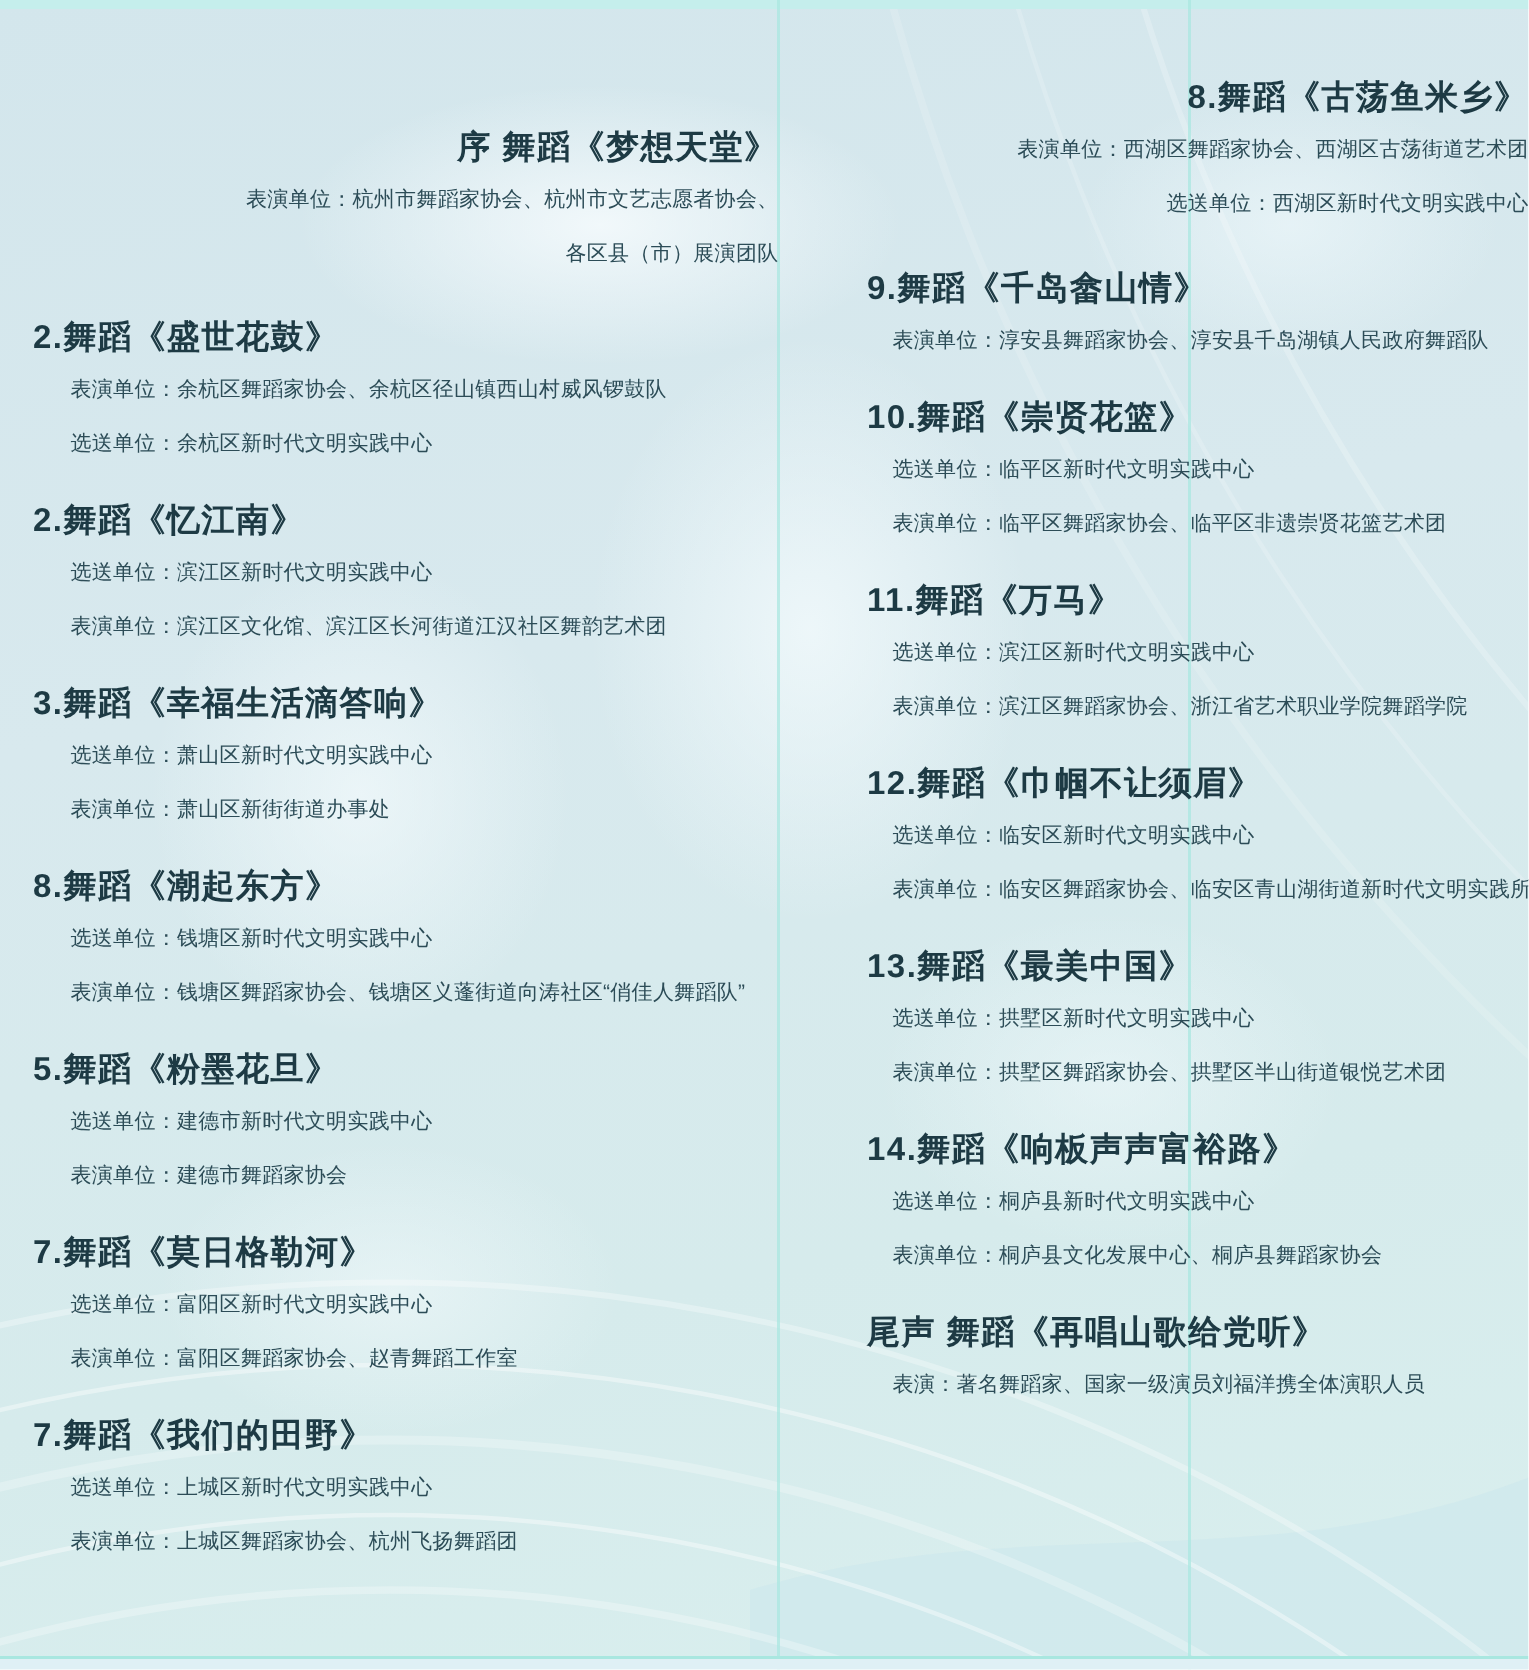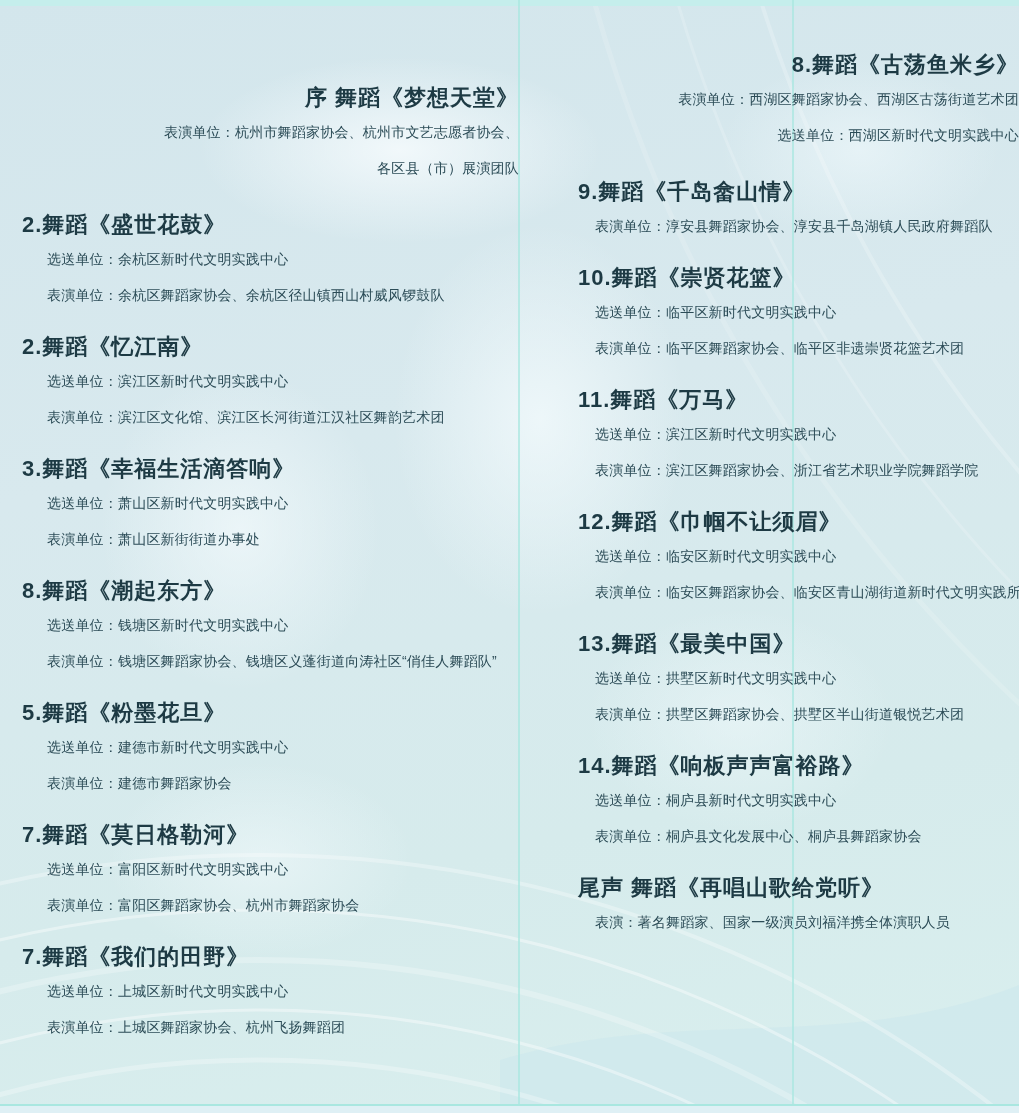--- a/index.html
+++ b/index.html
@@ -88,22 +88,22 @@
   <div class="bottom-strip"></div>
 
   <div class="col col-left" id="col-left">
       <div class="item">
     <h3 class="item-title">序 舞蹈《梦想天堂》</h3>
   <p class="item-line">表演单位：杭州市舞蹈家协会、杭州市文艺志愿者协会、</p>
         <p class="item-line cont">各区县（市）展演团队</p>
       </div>
       <div class="item">
     <h3 class="item-title">2.舞蹈《盛世花鼓》</h3>
-  <p class="item-line">选送单位：余杭区新时代文明实践中心</p>
-        <p class="item-line">表演单位：余杭区舞蹈家协会、余杭区径山镇西山村威风锣鼓队</p>
+  <p class="item-line">表演单位：余杭区舞蹈家协会、余杭区径山镇西山村威风锣鼓队</p>
+        <p class="item-line">选送单位：余杭区新时代文明实践中心</p>
       </div>
       <div class="item">
     <h3 class="item-title">2.舞蹈《忆江南》</h3>
   <p class="item-line">选送单位：滨江区新时代文明实践中心</p>
         <p class="item-line">表演单位：滨江区文化馆、滨江区长河街道江汉社区舞韵艺术团</p>
       </div>
       <div class="item">
     <h3 class="item-title">3.舞蹈《幸福生活滴答响》</h3>
   <p class="item-line">选送单位：萧山区新时代文明实践中心</p>
         <p class="item-line">表演单位：萧山区新街街道办事处</p>
@@ -114,21 +114,21 @@
         <p class="item-line">表演单位：钱塘区舞蹈家协会、钱塘区义蓬街道向涛社区“俏佳人舞蹈队”</p>
       </div>
       <div class="item">
     <h3 class="item-title">5.舞蹈《粉墨花旦》</h3>
   <p class="item-line">选送单位：建德市新时代文明实践中心</p>
         <p class="item-line">表演单位：建德市舞蹈家协会</p>
       </div>
       <div class="item">
     <h3 class="item-title">7.舞蹈《莫日格勒河》</h3>
   <p class="item-line">选送单位：富阳区新时代文明实践中心</p>
-        <p class="item-line">表演单位：富阳区舞蹈家协会、杭州市舞蹈家协会</p>
+        <p class="item-line">表演单位：富阳区舞蹈家协会、赵青舞蹈工作室</p>
       </div>
       <div class="item">
     <h3 class="item-title">7.舞蹈《我们的田野》</h3>
   <p class="item-line">选送单位：上城区新时代文明实践中心</p>
         <p class="item-line">表演单位：上城区舞蹈家协会、杭州飞扬舞蹈团</p>
       </div>
     </div>
   <div class="col col-right" id="col-right">
       <div class="item">
     <h3 class="item-title">8.舞蹈《古荡鱼米乡》</h3>

